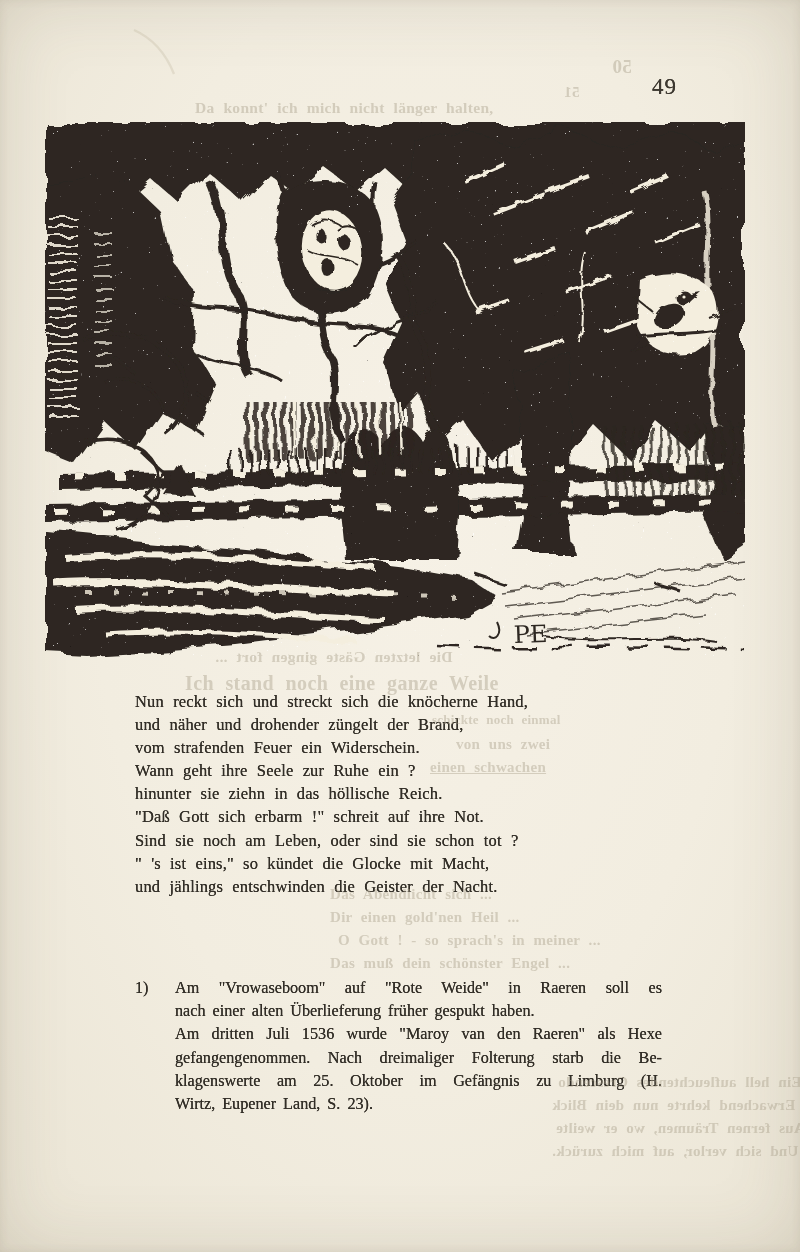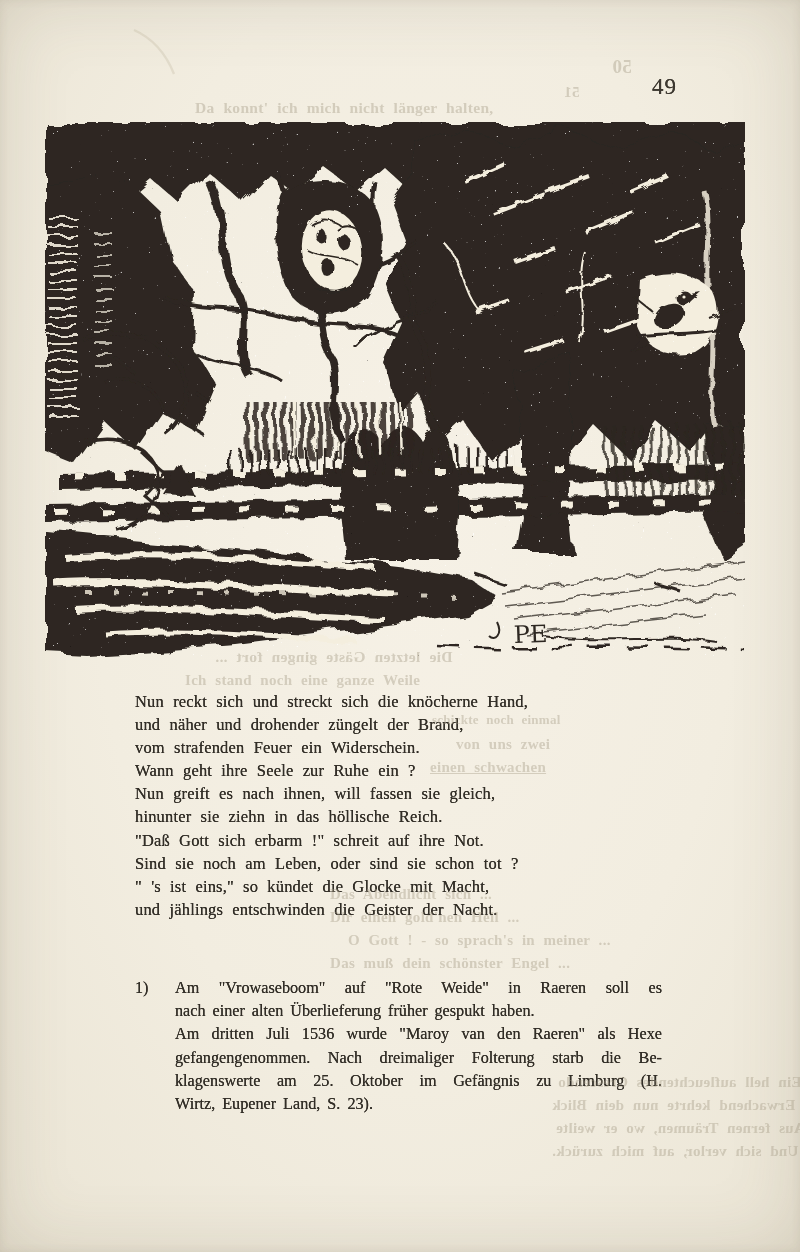--- a/index.html
+++ b/index.html
@@ -174,21 +174,20 @@
 
     <rect x="0" y="0" width="700" height="535" filter="url(#wg)" opacity=".7"></rect>
     <rect x="0" y="0" width="700" height="535" filter="url(#bg)" opacity=".4"></rect>
   </svg>
 
   <div class="poem" id="poem">
       <div class="poem-line">Nun reckt sich und streckt sich die knöcherne Hand,</div>
       <div class="poem-line">und näher und drohender züngelt der Brand,</div>
       <div class="poem-line">vom strafenden Feuer ein Widerschein.</div>
       <div class="poem-line">Wann geht ihre Seele zur Ruhe ein ?</div>
-      <div class="poem-line">Nun greift es nach ihnen, will fassen sie gleich,</div>
       <div class="poem-line">hinunter sie ziehn in das höllische Reich.</div>
       <div class="poem-line">"Daß Gott sich erbarm !" schreit auf ihre Not.</div>
       <div class="poem-line">Sind sie noch am Leben, oder sind sie schon tot ?</div>
       <div class="poem-line">" 's ist eins," so kündet die Glocke mit Macht,</div>
       <div class="poem-line">und jählings entschwinden die Geister der Nacht.</div>
     </div>
 
   <div class="footnote">
     <span class="marker">1)</span>
     <div class="fn-body" id="footnote-body">
@@ -199,27 +198,27 @@
         <div class="fn-line just">klagenswerte am 25. Oktober im Gefängnis zu Limburg (H.</div>
         <div class="fn-line">Wirtz, Eupener Land, S. 23).</div>
       </div>
   </div>
 
   <div class="ghost-layer" id="ghost-layer">
       <div class="ghost mirrored" style="left: 612px; top: 56px; font-size: 19px;">50</div>
       <div class="ghost mirrored" style="left: 564px; top: 84px; font-size: 15px;">51</div>
       <div class="ghost" style="left: 183px; top: 99px; font-size: 15.5px; margin-left: 12px;">Da konnt' ich mich nicht länger halten,</div>
       <div class="ghost mirrored" style="left: 215px; top: 648px; font-size: 15.5px;">Die letzten Gäste gingen fort ...</div>
-      <div class="ghost" style="left: 185px; top: 672px; font-size: 15px;">Ich stand noch eine ganze Weile</div>
+      <div class="ghost" style="left: 185px; top: 672px; font-size: 20px;">Ich stand noch eine ganze Weile</div>
       <div class="ghost" style="left: 432px; top: 712px; font-size: 13px;">schickte noch einmal</div>
       <div class="ghost" style="left: 436px; top: 736px; font-size: 15px; margin-left: 20px;">von uns zwei</div>
       <div class="ghost" style="left: 430px; top: 759px; font-size: 15px; text-decoration: underline;">einen schwachen</div>
       <div class="ghost" style="left: 330px; top: 886px; font-size: 15px;">Das Abendlicht sich ...</div>
       <div class="ghost" style="left: 330px; top: 909px; font-size: 15px;">Dir einen gold'nen Heil ...</div>
-      <div class="ghost" style="left: 348px; top: 932px; font-size: 15px;">O Gott ! - so sprach's in meiner ...</div>
+      <div class="ghost" style="left: 338px; top: 932px; font-size: 15px;">O Gott ! - so sprach's in meiner ...</div>
       <div class="ghost" style="left: 330px; top: 955px; font-size: 15px;">Das muß dein schönster Engel ...</div>
       <div class="ghost mirrored" style="left: 558px; top: 1074px; font-size: 15px;">Ein hell aufleuchtendes Crescendo</div>
       <div class="ghost mirrored" style="left: 552px; top: 1097px; font-size: 15px;">Erwachend kehrte nun dein Blick</div>
       <div class="ghost mirrored" style="left: 556px; top: 1120px; font-size: 15px;">Aus fernen Träumen, wo er weilte</div>
       <div class="ghost mirrored" style="left: 552px; top: 1143px; font-size: 15px;">Und sich verlor, auf mich zurück.</div>
     </div>
 
 </div>
 
 </body></html>

